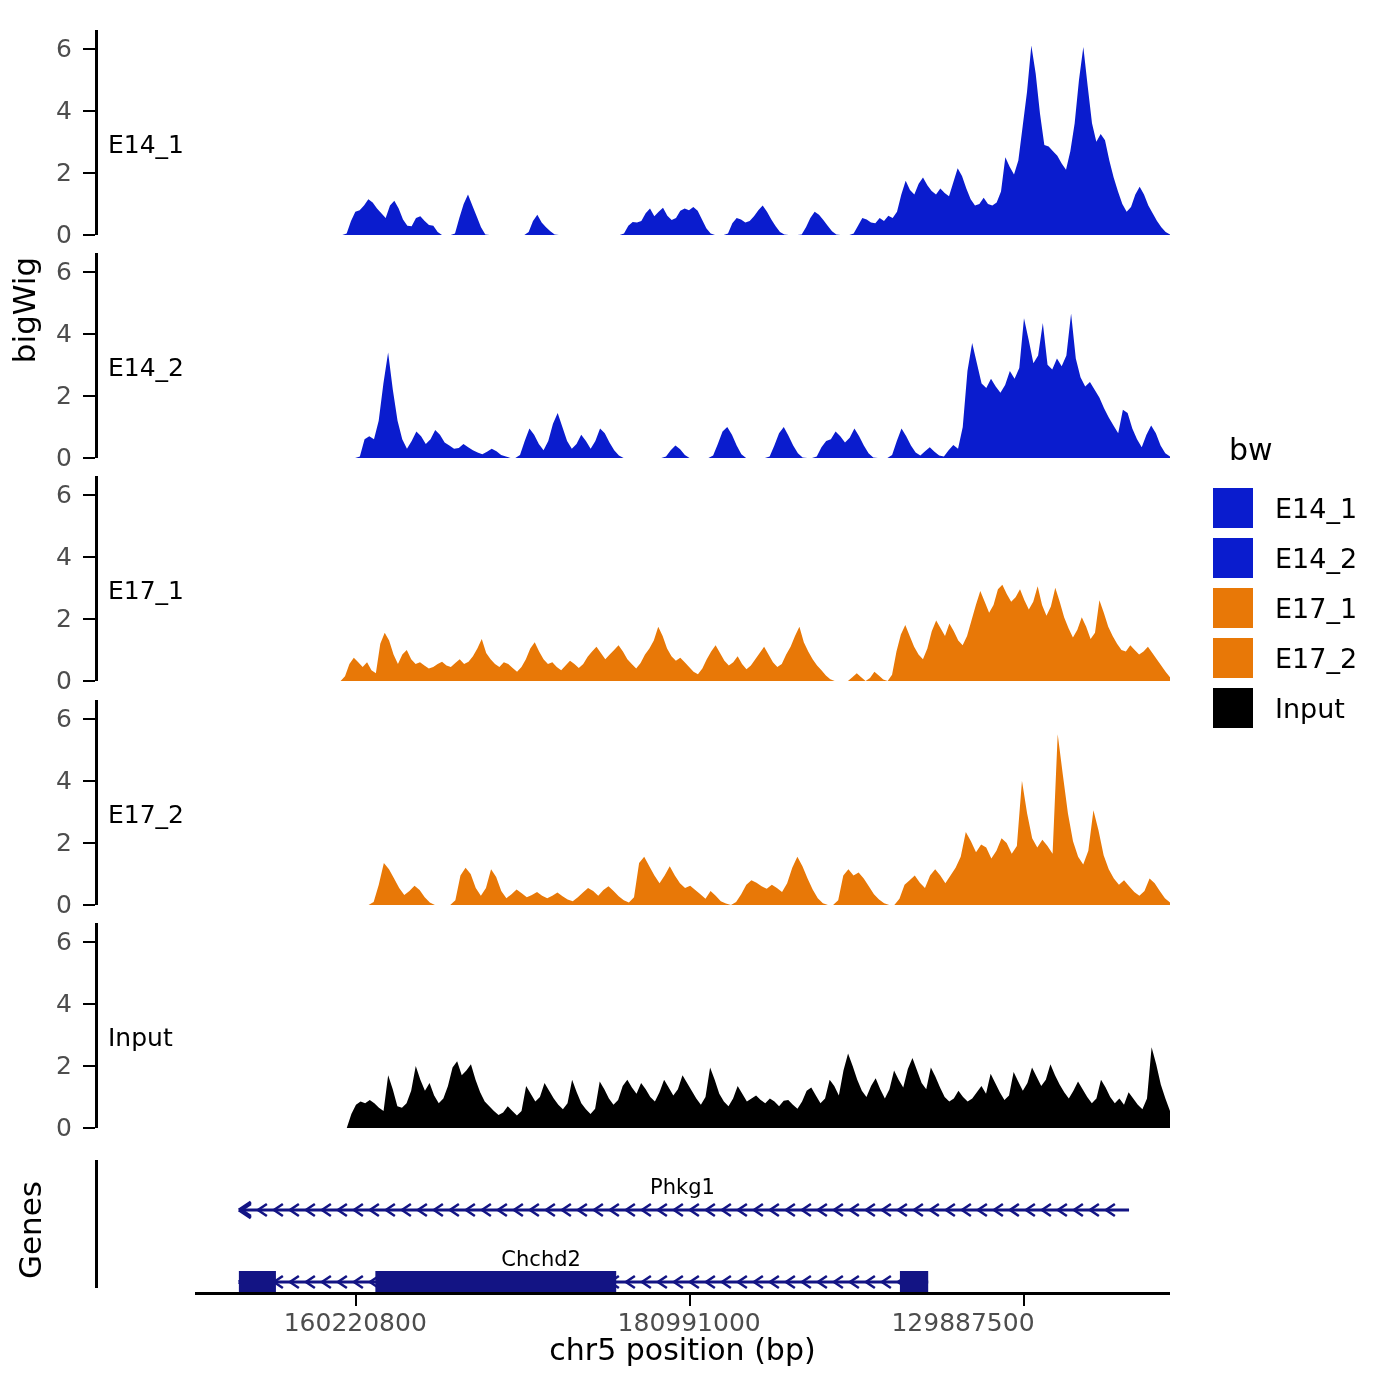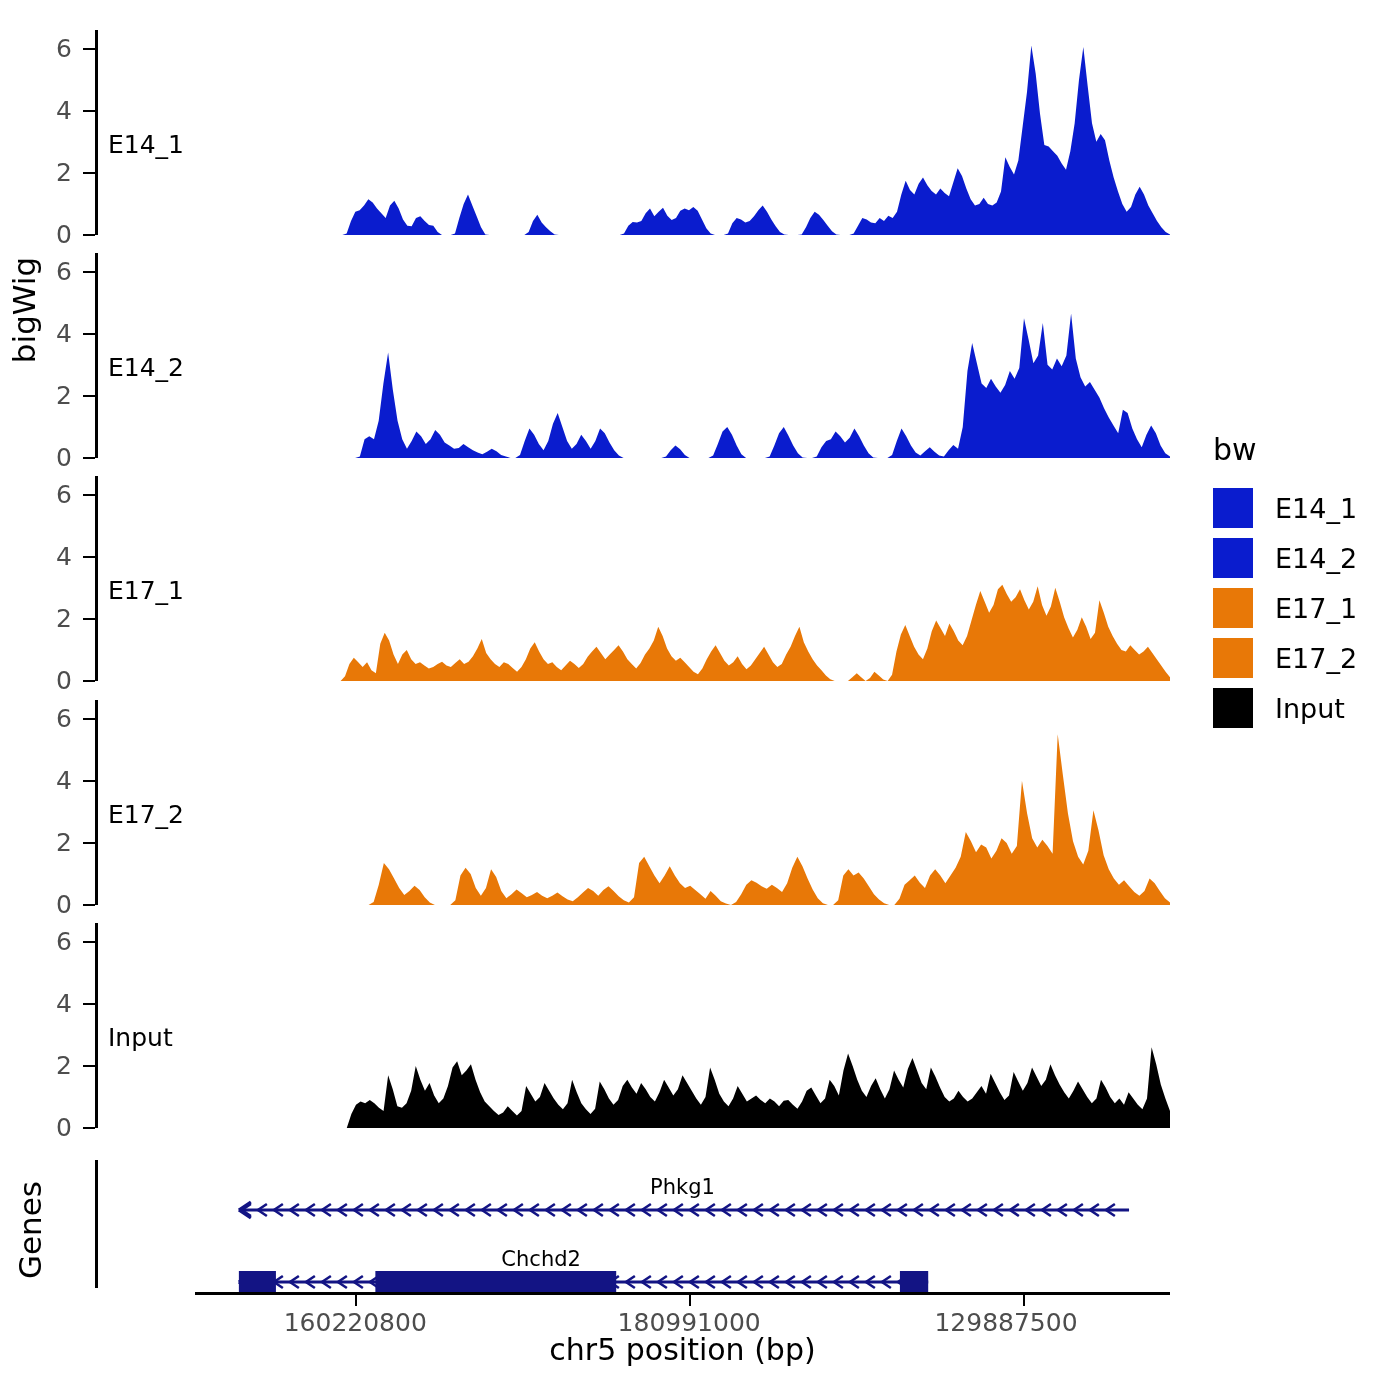--- a/index.html
+++ b/index.html
@@ -40,21 +40,21 @@
   .genes-axisline{position:absolute;left:95px;top:1160px;width:3px;height:128px;background:#000;}
   .genes-area{position:absolute;left:195px;top:1155px;width:975px;height:140px;}
   .genes-area svg{display:block;width:100%;height:100%;}
   .xaxisline{position:absolute;left:195px;top:1292px;width:975px;height:3px;background:#000;}
   .xtick{position:absolute;top:1295px;width:2px;height:11px;background:#000;}
   .xticklab{position:absolute;top:1308px;font-size:25px;color:#4d4d4d;
             text-align:center;transform:translateX(-50%);white-space:nowrap;}
 
   
   .legend{position:absolute;left:1213px;top:432px;}
-  .legend-title{font-size:30px;color:#000;margin:0 0 18px 0;}
+  .legend-title{font-size:30px;color:#000;margin:0 0 18px 16px;}
   .legend-row{display:flex;align-items:center;height:46px;margin-bottom:4px;}
   .legend-key{width:40px;height:40px;flex:0 0 40px;}
   .legend-label{margin-left:22px;font-size:27px;color:#000;white-space:nowrap;}
 </style>
 </head>
 <body>
 
 <div id="root">
 
   <div class="ylab-bigwig">bigWig</div>
@@ -265,21 +265,21 @@
       </svg>
   </div>
 
   <div class="xaxisline"></div>
   <div id="xticks">
       <div class="xtick" style="left: 355.274px;"></div>
       <div class="xticklab" style="left: 355.274px;">160220800</div>
       <div class="xtick" style="left: 689.178px;"></div>
       <div class="xticklab" style="left: 689.178px;">180991000</div>
       <div class="xtick" style="left: 1023.08px;"></div>
-      <div class="xticklab" style="left: 1006px; text-align: right;">129887500</div>
+      <div class="xticklab" style="left: 963px; text-align: right;">129887500</div>
     </div>
   <div class="xlab">chr5 position (bp)</div>
 
   <div class="legend">
     <div class="legend-title">bw</div>
     <div id="legend-rows">
         <div class="legend-row">
           <div class="legend-key" style="background: rgb(10, 28, 206);"></div>
           <div class="legend-label">E14_1</div>
         </div>

